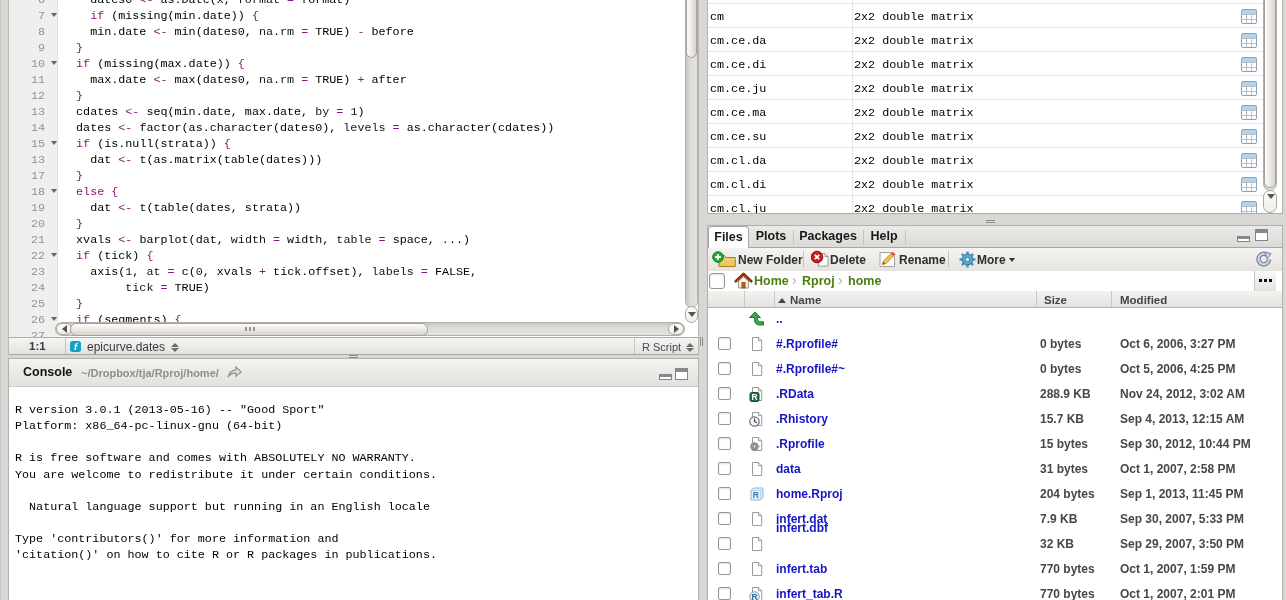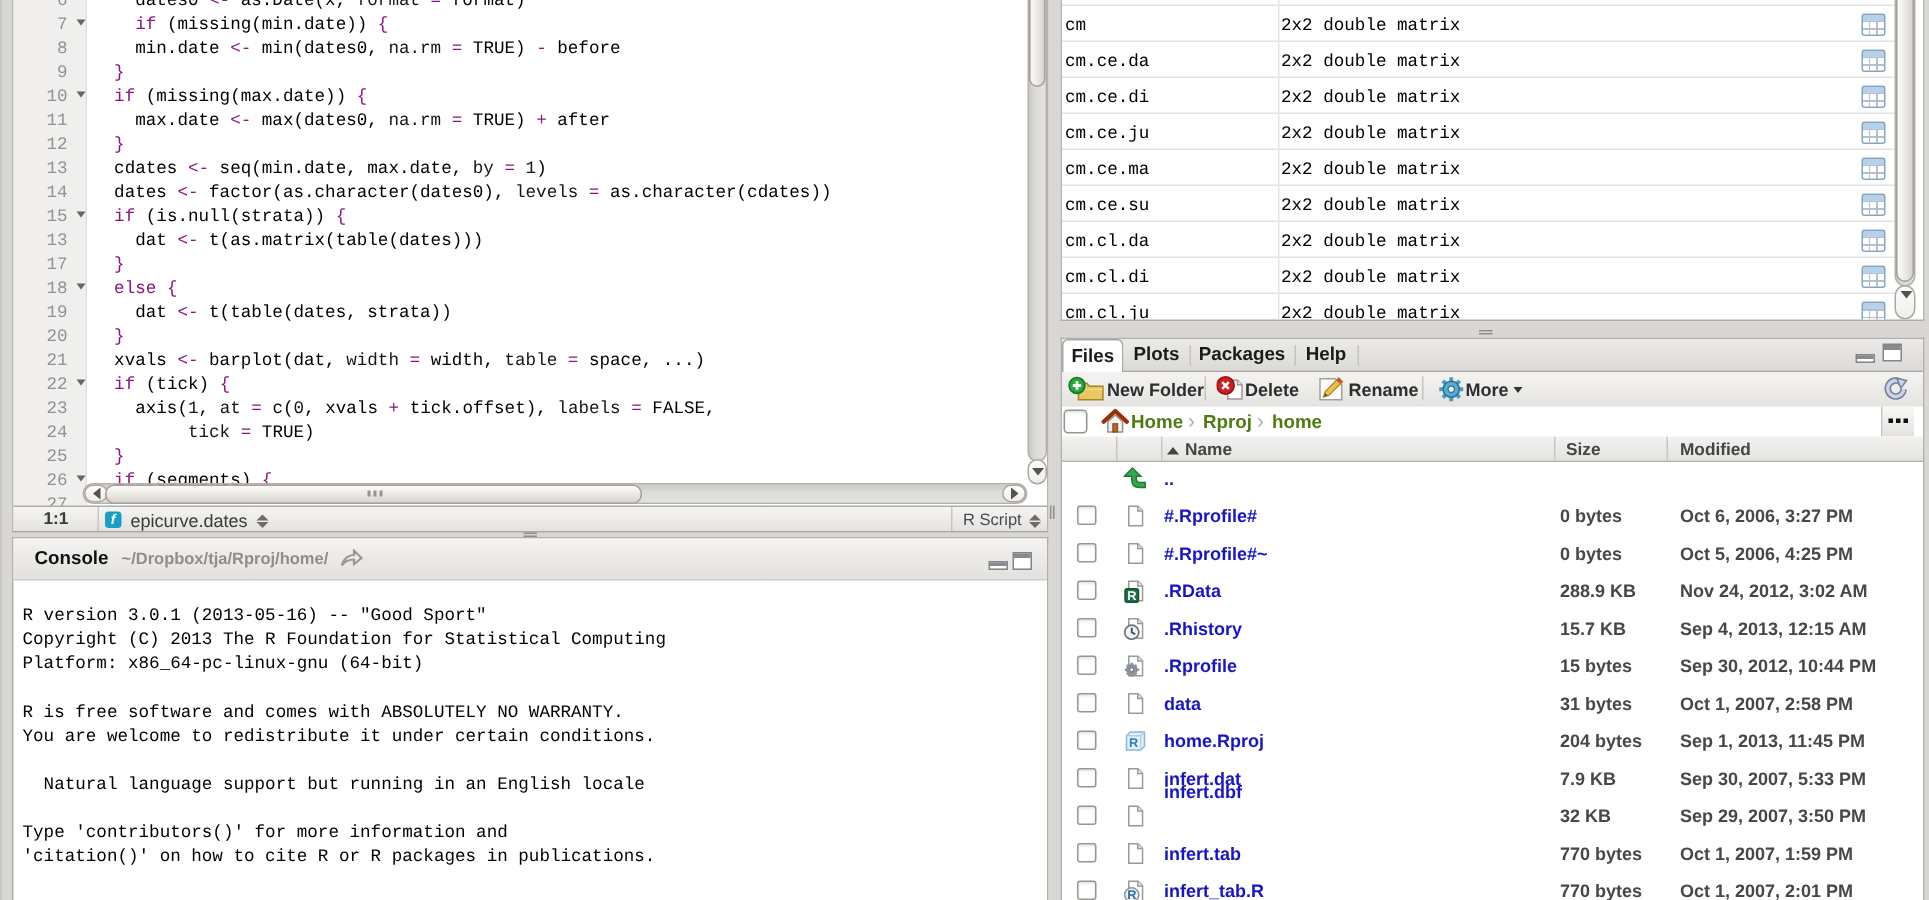--- a/index.html
+++ b/index.html
@@ -144,21 +144,20 @@
 <span style="position:absolute;left:14px;top:6px;font-size:12.5px;font-weight:700;color:#111">Console</span>
 <span style="position:absolute;left:72px;top:8px;font-size:11px;font-weight:700;color:#908e8a">~/Dropbox/tja/Rproj/home/</span>
 <svg style="position:absolute;left:217px;top:7px" width="16" height="13" viewBox="0 0 16 13">
         <path d="M2 11 C3 6,7 4,10 4 L10 1 L15 6 L10 10 L10 7 C6 7,4 8,2 11 Z" fill="none" stroke="#9a9894" stroke-width="1.4"></path>
       </svg>
 <div class="wmin" style="left:650px;top:15px"></div>
 <div class="wmax" style="left:666px;top:9px"></div>
 </div>
 <div id="ctext">
 <div class="crow">R version 3.0.1 (2013-05-16) -- "Good Sport"</div>
-<div class="crow">Copyright (C) 2013 The R Foundation for Statistical Computing</div>
 <div class="crow">Platform: x86_64-pc-linux-gnu (64-bit)</div>
 <div class="crow"> </div>
 <div class="crow">R is free software and comes with ABSOLUTELY NO WARRANTY.</div>
 <div class="crow">You are welcome to redistribute it under certain conditions.</div>
 <div class="crow"> </div>
 <div class="crow">  Natural language support but running in an English locale</div>
 <div class="crow"> </div>
 <div class="crow">Type 'contributors()' for more information and</div>
 <div class="crow">'citation()' on how to cite R or R packages in publications.</div>
 </div>

